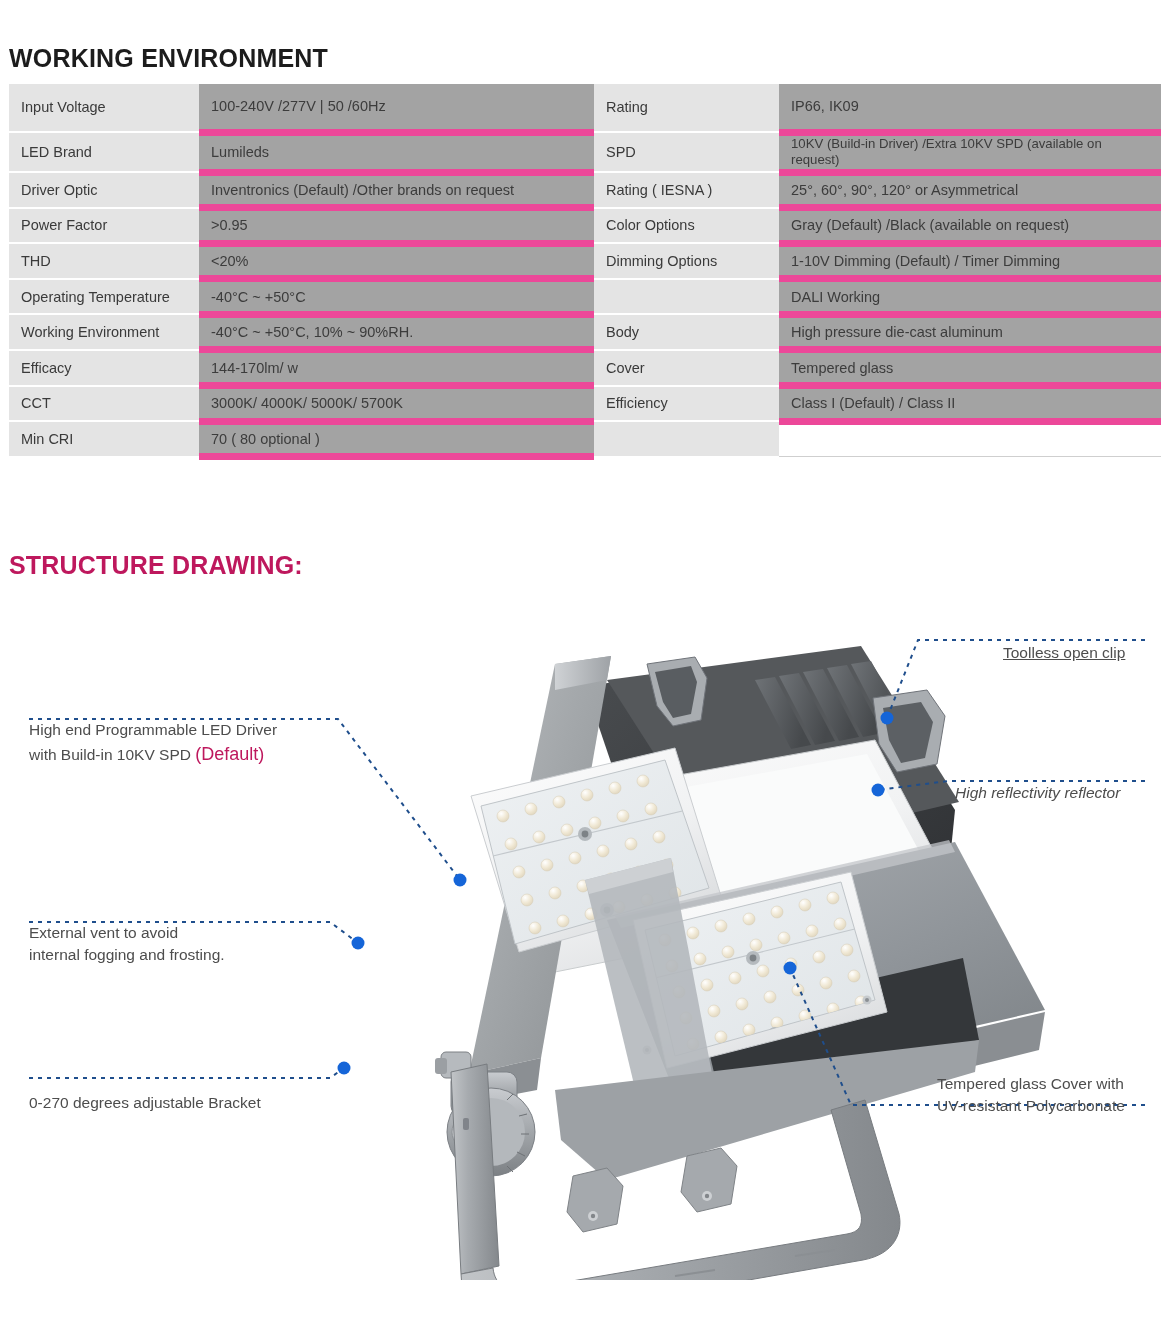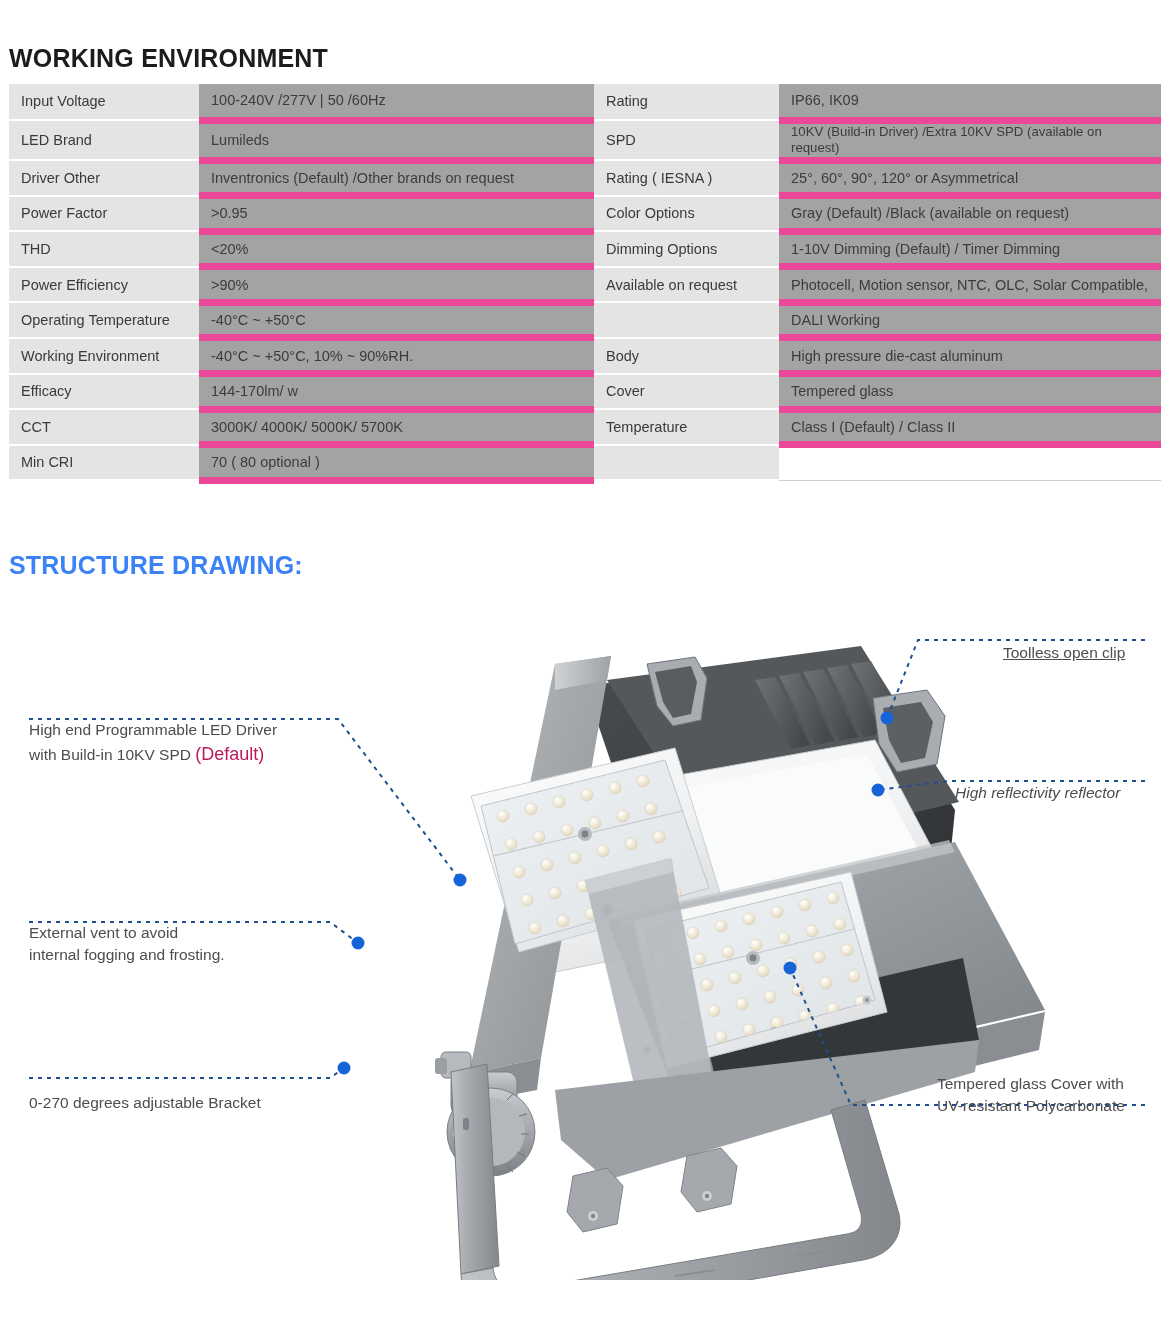--- a/index.html
+++ b/index.html
@@ -21,21 +21,21 @@
     letter-spacing: .2px;
   }
   #working-env-heading {
     left: 9px; top: 44px;
     font-size: 25px;
     color: #1c1c1c;
   }
   #structure-heading {
     left: 9px; top: 551px;
     font-size: 25px;
-    color: #3b82f6;
+    color: #be185d;
   }
 
   
   #spec-table {
     position: absolute;
     left: 9px; top: 84px;
     width: 1152px;
     border-collapse: collapse;
     table-layout: fixed;
     font-size: 14.5px;
@@ -49,21 +49,21 @@
   }
   #spec-table td.lbl {
     background: #e4e4e4;
     color: #3a3a3a;
     border-bottom: 2px solid #ffffff;
   }
   #spec-table td.val {
     background: #a3a3a3;
     border-bottom: 7px solid #ec4899;
   }
-  #spec-table tr.r0 td { height: 36px; }
+  #spec-table tr.r0 td { height: 48px; }
   #spec-table tr td { height: 35.6px; }
   #spec-table col.c1 { width: 190px; }
   #spec-table col.c2 { width: 395px; }
   #spec-table col.c3 { width: 185px; }
   #spec-table col.c4 { width: 382px; }
   #spec-table td.val.small { font-size: 13.2px; margin-left: 36px; }
   #spec-table td.blank { background:#e4e4e4; border-bottom:2px solid #fff; }
   #spec-table td.blankval { background:#fff; border-bottom:1px solid #cfcfcf; }
 
   
@@ -117,65 +117,59 @@
       <td class="lbl">Rating</td>
       <td class="val">IP66, IK09</td>
     </tr>
     <tr>
       <td class="lbl">LED Brand</td>
       <td class="val">Lumileds</td>
       <td class="lbl">SPD</td>
       <td class="val small">10KV (Build-in Driver) /Extra 10KV SPD (available on request)</td>
     </tr>
     <tr>
-      <td class="lbl">Driver Other</td>
+      <td class="lbl">Driver Optic</td>
       <td class="val">Inventronics (Default)  /Other brands on request</td>
       <td class="lbl">Rating ( IESNA )</td>
       <td class="val">25°, 60°, 90°, 120° or Asymmetrical</td>
     </tr>
     <tr>
       <td class="lbl">Power Factor</td>
       <td class="val">&gt;0.95</td>
       <td class="lbl">Color Options</td>
       <td class="val">Gray (Default) /Black (available on request)</td>
     </tr>
     <tr>
       <td class="lbl">THD</td>
       <td class="val">&lt;20%</td>
       <td class="lbl">Dimming Options</td>
       <td class="val">1-10V Dimming (Default) / Timer Dimming</td>
     </tr>
     <tr>
-      <td class="lbl">Power Efficiency</td>
-      <td class="val">&gt;90%</td>
-      <td class="lbl">Available on request</td>
-      <td class="val">Photocell, Motion sensor, NTC, OLC, Solar Compatible,</td>
-    </tr>
-    <tr>
       <td class="lbl">Operating Temperature</td>
       <td class="val">-40°C ~ +50°C</td>
       <td class="blank"></td>
       <td class="val">DALI Working</td>
     </tr>
     <tr>
       <td class="lbl">Working Environment</td>
       <td class="val">-40°C ~ +50°C, 10% ~ 90%RH.</td>
       <td class="lbl">Body</td>
       <td class="val">High pressure die-cast aluminum</td>
     </tr>
     <tr>
       <td class="lbl">Efficacy</td>
       <td class="val">144-170lm/ w</td>
       <td class="lbl">Cover</td>
       <td class="val">Tempered glass</td>
     </tr>
     <tr>
       <td class="lbl">CCT</td>
       <td class="val">3000K/ 4000K/ 5000K/ 5700K</td>
-      <td class="lbl">Temperature</td>
+      <td class="lbl">Efficiency</td>
       <td class="val">Class I (Default) / Class II</td>
     </tr>
     <tr>
       <td class="lbl">Min CRI</td>
       <td class="val">70 ( 80 optional )</td>
       <td class="blank"></td>
       <td class="blankval"></td>
     </tr>
   </tbody>
 </table>

